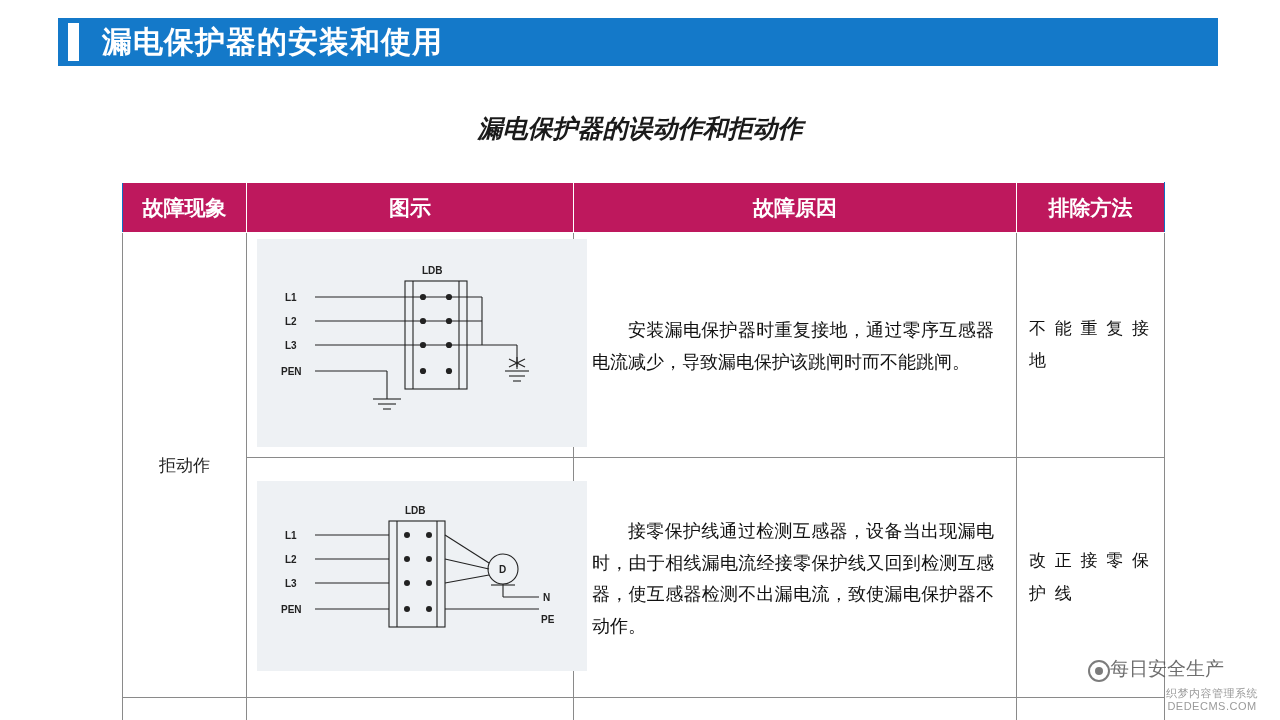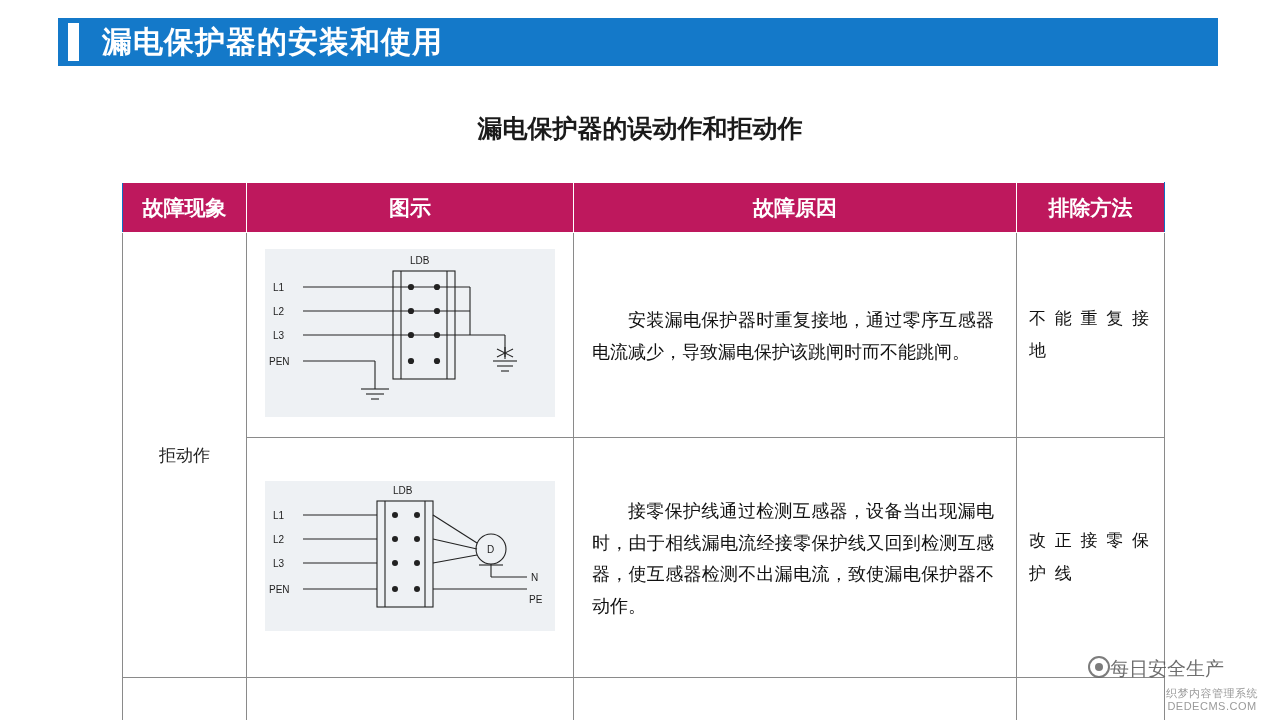--- a/index.html
+++ b/index.html
@@ -55,20 +55,21 @@
 
   
   .subtitle {
     position: absolute;
     left: 0; top: 112px;
     width: 1280px;
     text-align: center;
     font-size: 25px;
     font-weight: bold;
     color: #1a1a1a;
+    font-style: italic;
   }
 
   
   .table-wrap {
     position: absolute;
     left: 122px; top: 182px;
     width: 1042px;
   }
   table.main {
     border-collapse: collapse;
@@ -127,30 +128,31 @@
   }
   tr.row1 td { height: 205px; }
   tr.row2 td { height: 240px; }
   tr.row3 td { height: 48px; }
   tr.row3 td.spacer { border-top: 1px solid #8a8a8a; }
 
   
   .fig {
     display: inline-block;
     background: #eef1f4;
-    padding: 0;
+    padding: 20px;
+    font-weight: bold;
   }
   .fig svg { display: block; }
 
   
   .wm-account {
     position: absolute;
     right: 56px; bottom: 38px;
     display: flex;
-    align-items: flex-start;
+    align-items: flex-end;
     gap: 0;
     color: #555;
     font-size: 19px;
     opacity: .85;
   }
   .wm-account .ring {
     width: 22px; height: 22px;
     border: 2px solid #666;
     border-radius: 50%;
     position: relative;

